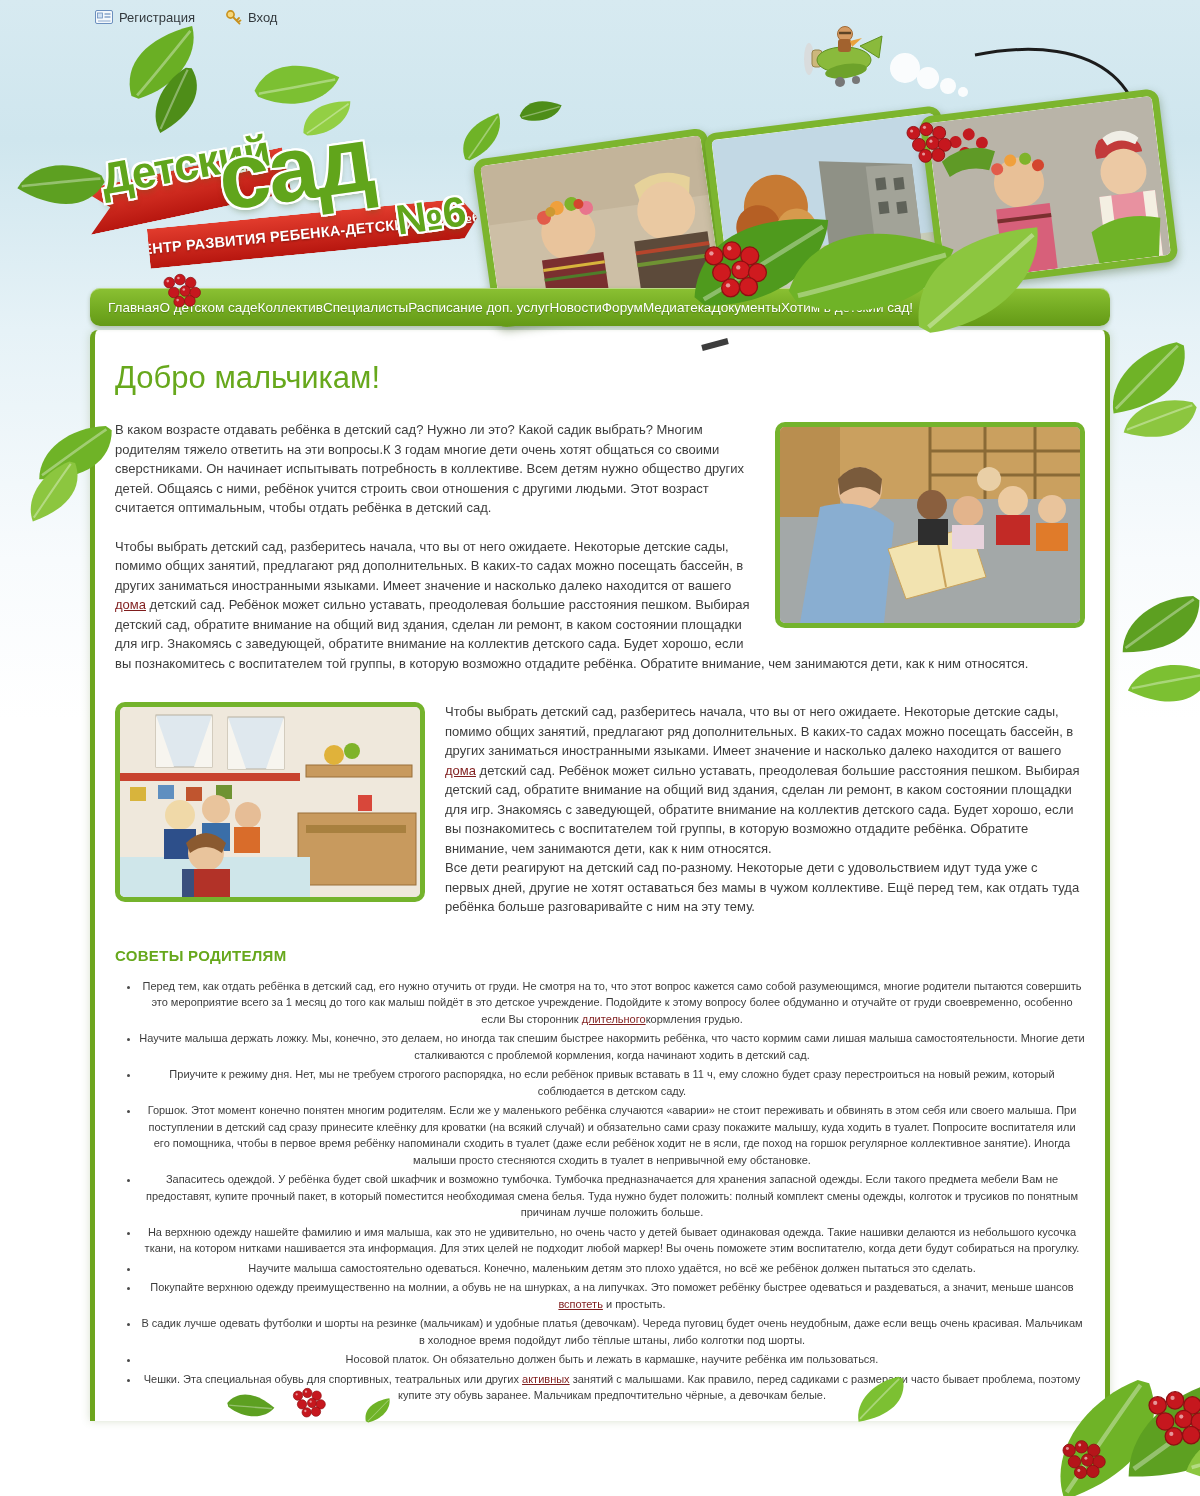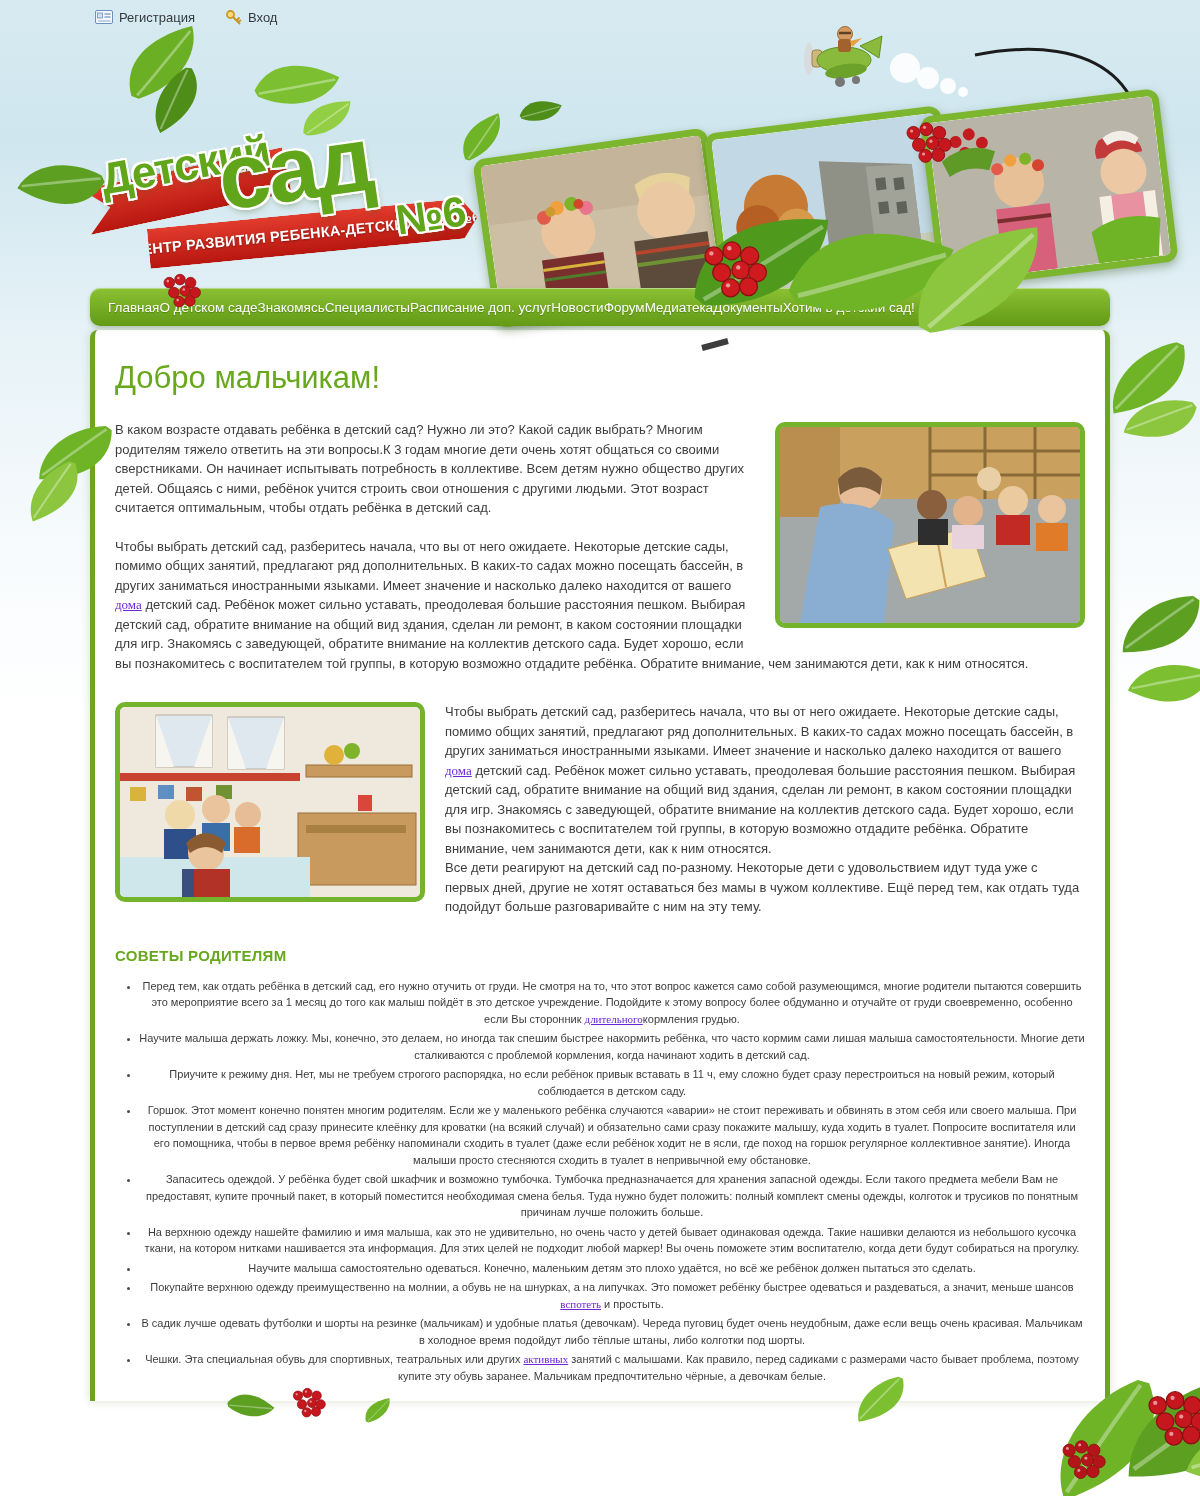--- a/index.html
+++ b/index.html
@@ -38,21 +38,21 @@
     border-radius:10px;box-shadow:inset 0 1px 0 rgba(255,255,255,.4),0 2px 4px rgba(60,90,20,.3);
     display:flex;align-items:center;justify-content:flex-start;padding:0 18px;box-sizing:border-box;}
   .nav a{color:#fff;text-decoration:none;font-size:13.5px;white-space:nowrap;text-shadow:0 1px 1px rgba(40,70,10,.4);}
   
   .panel{position:absolute;top:330px;left:90px;width:1020px;z-index:2;}
   .panel-body{background:#fff;border-left:5px solid #6da51e;border-right:5px solid #6da51e;
     border-radius:8px 8px 0 0;padding:16px 20px 14px;box-sizing:border-box;min-height:1007px;
     box-shadow:0 0 8px rgba(100,130,60,.25);}
   h1{color:#67a81c;font-size:31px;font-weight:400;margin:14px 0 24px;}
   p{font-size:13px;line-height:1.5;color:#3d3d3d;margin:0 0 19px;}
-  .inline{color:#6d28d9;text-decoration:underline;font-family:Liberation Serif, serif;}
+  .inline{color:#7f1d1d;text-decoration:underline;}
   .photo{border:5px solid #74b32c;border-radius:10px;overflow:hidden;background:#ddd;}
   .photo svg{display:block;}
   .photo-right{float:right;width:300px;height:196px;margin:2px 0 8px 20px;}
   .section1{overflow:hidden;}
   .section2{display:flex;gap:20px;margin:10px 0 0;}
   .photo-left{width:300px;height:190px;flex-shrink:0;}
   .section2 p{margin:0;}
   h2{color:#67a81c;font-size:15px;font-weight:bold;margin:30px 0 14px;letter-spacing:.3px;}
   ul.tips{list-style:none;margin:0;padding:0 0 0 10px;}
   ul.tips li{position:relative;padding-left:14px;font-size:11px;line-height:1.5;color:#3d3d3d;margin-bottom:3px;text-align:center;}
@@ -215,21 +215,21 @@
         <rect x="162" y="94" width="12" height="66" fill="#f4efe2"></rect>
         <rect x="206" y="94" width="12" height="66" fill="#f4efe2"></rect>
         <path d="M150,128 q30,-18 70,-6 l-6,38 l-60,0 Z" fill="#6fb327"></path>
       </svg>
     </div>
   </div>
 
   <nav class="nav">
     <a>Главная</a>
     <a>О детском саде</a>
-    <a>Знакомясь</a>
+    <a>Коллектив</a>
     <a>Специалисты</a>
     <a>Расписание доп. услуг</a>
     <a>Новости</a>
     <a>Форум</a>
     <a>Медиатека</a>
     <a>Документы</a>
     <a>Хотим в детский сад!</a>
   </nav>
 
   <div class="panel">
@@ -300,35 +300,36 @@
             <circle cx="128" cy="108" r="13" fill="#e6bd96"></circle>
               <rect x="114" y="120" width="26" height="26" fill="#d96c2a"></rect>
             <circle cx="86" cy="146" r="18" fill="#e9c49c"></circle>
             <path d="M66,136 q20,-20 40,0 l-4,10 q-16,-12 -32,0 Z" fill="#8a5a30"></path>
             <rect x="62" y="162" width="48" height="28" fill="#b23228"></rect>
             <rect x="62" y="162" width="12" height="28" fill="#3a4f7d"></rect>
           </svg>
         </div>
         <div>
           <p><span>Чтобы выбрать детский сад, разберитесь начала, что вы от него ожидаете. Некоторые детские сады, помимо общих занятий, предлагают ряд дополнительных. В каких-то садах можно посещать бассейн, в других заниматься иностранными языками. Имеет значение и насколько далеко находится от вашего </span><a class="inline">дома</a><span> детский сад. Ребёнок может сильно уставать, преодолевая большие расстояния пешком. Выбирая детский сад, обратите внимание на общий вид здания, сделан ли ремонт, в каком состоянии площадки для игр. Знакомясь с заведующей, обратите внимание на коллектив детского сада. Будет хорошо, если вы познакомитесь с воспитателем той группы, в которую возможно отдадите ребёнка. Обратите внимание, чем занимаются дети, как к ним относятся.</span></p>
-          <p>Все дети реагируют на детский сад по-разному. Некоторые дети с удовольствием идут туда уже с первых дней, другие не хотят оставаться без мамы в чужом коллективе. Ещё перед тем, как отдать туда подойдут больше разговаривайте с ним на эту тему.</p>
+          <p>Все дети реагируют на детский сад по-разному. Некоторые дети с удовольствием идут туда уже с первых дней, другие не хотят оставаться без мамы в чужом коллективе. Ещё перед тем, как отдать туда ребёнка больше разговаривайте с ним на эту тему.</p>
         </div>
       </div>
 
       <h2>СОВЕТЫ РОДИТЕЛЯМ</h2>
       <ul class="tips">
         <li><span>Перед тем, как отдать ребёнка в детский сад, его нужно отучить от груди. Не смотря на то, что этот вопрос кажется само собой разумеющимся, многие родители пытаются совершить это мероприятие всего за 1 месяц до того как малыш пойдёт в это детское учреждение. Подойдите к этому вопросу более обдуманно и отучайте от груди своевременно, особенно если Вы сторонник </span><a class="inline">длительного</a><span>кормления грудью.</span></li>
         <li><span>Научите малыша держать ложку. Мы, конечно, это делаем, но иногда так спешим быстрее накормить ребёнка, что часто кормим сами лишая малыша самостоятельности. Многие дети сталкиваются с проблемой кормления, когда начинают ходить в детский сад.</span><a class="inline"></a><span></span></li>
         <li><span>Приучите к режиму дня. Нет, мы не требуем строгого распорядка, но если ребёнок привык вставать в 11 ч, ему сложно будет сразу перестроиться на новый режим, который соблюдается в детском саду.</span><a class="inline"></a><span></span></li>
         <li><span>Горшок. Этот момент конечно понятен многим родителям. Если же у маленького ребёнка случаются «аварии» не стоит переживать и обвинять в этом себя или своего малыша. При поступлении в детский сад сразу принесите клеёнку для кроватки (на всякий случай) и обязательно сами сразу покажите малышу, куда ходить в туалет. Попросите воспитателя или его помощника, чтобы в первое время ребёнку напоминали сходить в туалет (даже если ребёнок ходит не в ясли, где поход на горшок регулярное коллективное занятие). Иногда малыши просто стесняются сходить в туалет в непривычной ему обстановке.</span><a class="inline"></a><span></span></li>
         <li><span>Запаситесь одеждой. У ребёнка будет свой шкафчик и возможно тумбочка. Тумбочка предназначается для хранения запасной одежды. Если такого предмета мебели Вам не предоставят, купите прочный пакет, в который поместится необходимая смена белья. Туда нужно будет положить: полный комплект смены одежды, колготок и трусиков по понятным причинам лучше положить больше.</span><a class="inline"></a><span></span></li>
         <li><span>На верхнюю одежду нашейте фамилию и имя малыша, как это не удивительно, но очень часто у детей бывает одинаковая одежда. Такие нашивки делаются из небольшого кусочка ткани, на котором нитками нашивается эта информация. Для этих целей не подходит любой маркер! Вы очень поможете этим воспитателю, когда дети будут собираться на прогулку.</span><a class="inline"></a><span></span></li>
         <li><span>Научите малыша самостоятельно одеваться. Конечно, маленьким детям это плохо удаётся, но всё же ребёнок должен пытаться это сделать.</span><a class="inline"></a><span></span></li>
         <li><span>Покупайте верхнюю одежду преимущественно на молнии, а обувь не на шнурках, а на липучках. Это поможет ребёнку быстрее одеваться и раздеваться, а значит, меньше шансов </span><a class="inline">вспотеть</a><span> и простыть.</span></li>
         <li><span>В садик лучше одевать футболки и шорты на резинке (мальчикам) и удобные платья (девочкам). Череда пуговиц будет очень неудобным, даже если вещь очень красивая. Мальчикам в холодное время подойдут либо тёплые штаны, либо колготки под шорты.</span><a class="inline"></a><span></span></li>
+        <li><span>Носовой платок. Он обязательно должен быть и лежать в кармашке, научите ребёнка им пользоваться.</span><a class="inline"></a><span></span></li>
         <li><span>Чешки. Эта специальная обувь для спортивных, театральных или других </span><a class="inline">активных</a><span> занятий с малышами. Как правило, перед садиками с размерами часто бывает проблема, поэтому купите эту обувь заранее. Мальчикам предпочтительно чёрные, а девочкам белые.</span></li>
 
       </ul>
     </div>
 
   </div>
 
   <svg class="leaf" style="left:118px;top:34px;color:#6aaf24;transform:rotate(-25deg)" width="90" height="55">
       <use href="#leafsym"></use>
     </svg>

